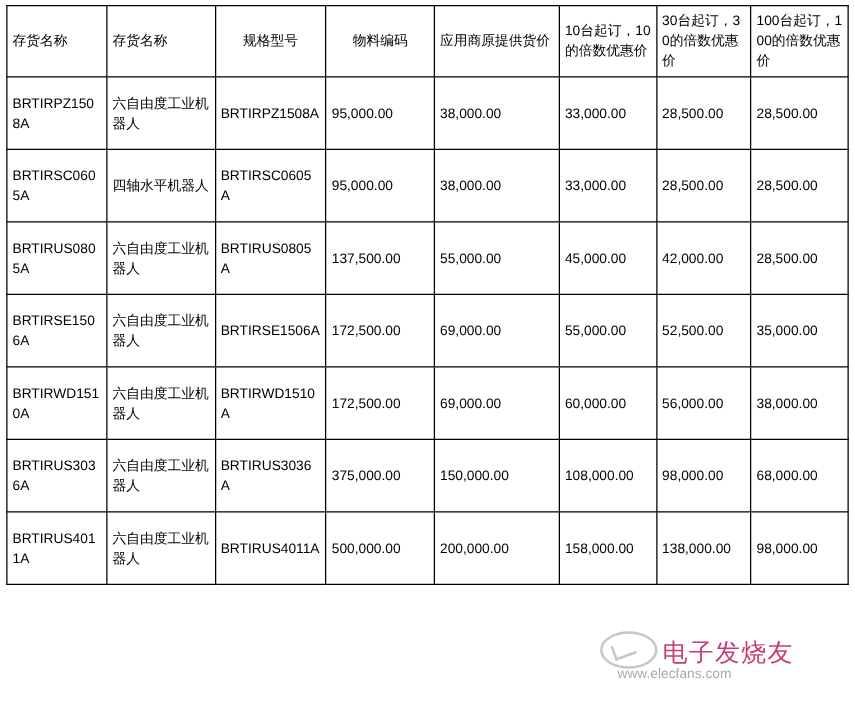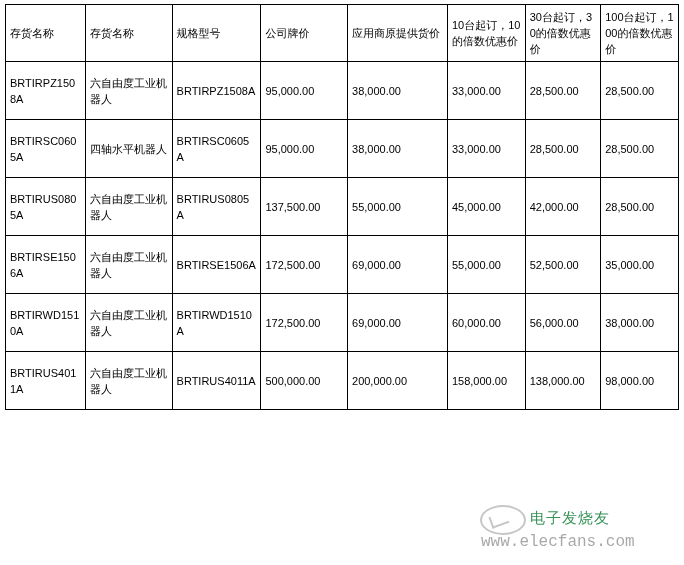--- a/index.html
+++ b/index.html
@@ -43,21 +43,21 @@
   col.c3 { width: 78px; }
   col.c4 { width: 90px; }
   col.c5 { width: 70px; }
   col.c6 { width: 68px; }
   col.c7 { width: 70px; }
 
   thead th {
     height: 50px;
     text-align: left;
   }
-  th.head-center { text-align: left; }
+  th.head-center { text-align: center; }
 
   td.code,
   td.name {
     text-align: left;
   }
   td.model {
     text-align: left;
   }
   td.num {
     text-align: left;
@@ -71,33 +71,32 @@
     bottom: 4px;
     width: 200px;
     height: 58px;
     pointer-events: none;
     opacity: 0.85;
   }
   .wm-text {
     position: absolute;
     left: 56px;
     top: 6px;
-    font-size: 15px;
-    color: #15803d;
+    font-size: 20px;
+    color: #be185d;
     letter-spacing: 1px;
     white-space: nowrap;
   }
   .wm-sub {
     position: absolute;
-    left: 7px;
+    left: 20px;
     top: 30px;
-    font-size: 16px;
+    font-size: 11px;
     color: #9a9a9a;
     white-space: nowrap;
-    font-family: Liberation Mono, monospace;
   }
   .wm-logo {
     position: absolute;
     left: 6px;
     top: 2px;
     width: 42px;
     height: 26px;
     border-radius: 50%;
     border: 2px solid #bdbdbd;
   }
@@ -126,21 +125,21 @@
       <col class="c4">
         <col class="c5">
         <col class="c6">
         <col class="c7">
     </colgroup>
     <thead>
       <tr>
         <th>存货名称</th>
         <th>存货名称</th>
         <th class="head-center">规格型号</th>
-        <th class="head-center">公司牌价</th>
+        <th class="head-center">物料编码</th>
         <th>应用商原提供货价</th>
         <th>10台起订，10的倍数优惠价</th>
         <th>30台起订，30的倍数优惠价</th>
         <th>100台起订，100的倍数优惠价</th>
       </tr>
     </thead>
     <tbody>
       <tr>
         <td class="code">BRTIRPZ1508A</td>
         <td class="name">六自由度工业机器人</td>
@@ -185,20 +184,30 @@
         <td class="code">BRTIRWD1510A</td>
         <td class="name">六自由度工业机器人</td>
         <td class="model">BRTIRWD1510A</td>
         <td class="num">172,500.00</td>
         <td class="num">69,000.00</td>
         <td class="num">60,000.00</td>
         <td class="num">56,000.00</td>
         <td class="num">38,000.00</td>
       </tr>
       <tr>
+        <td class="code">BRTIRUS3036A</td>
+        <td class="name">六自由度工业机器人</td>
+        <td class="model">BRTIRUS3036A</td>
+        <td class="num">375,000.00</td>
+        <td class="num">150,000.00</td>
+        <td class="num">108,000.00</td>
+        <td class="num">98,000.00</td>
+        <td class="num">68,000.00</td>
+      </tr>
+      <tr>
         <td class="code">BRTIRUS4011A</td>
         <td class="name">六自由度工业机器人</td>
         <td class="model">BRTIRUS4011A</td>
         <td class="num">500,000.00</td>
         <td class="num">200,000.00</td>
         <td class="num">158,000.00</td>
         <td class="num">138,000.00</td>
         <td class="num">98,000.00</td>
       </tr>
     </tbody>

